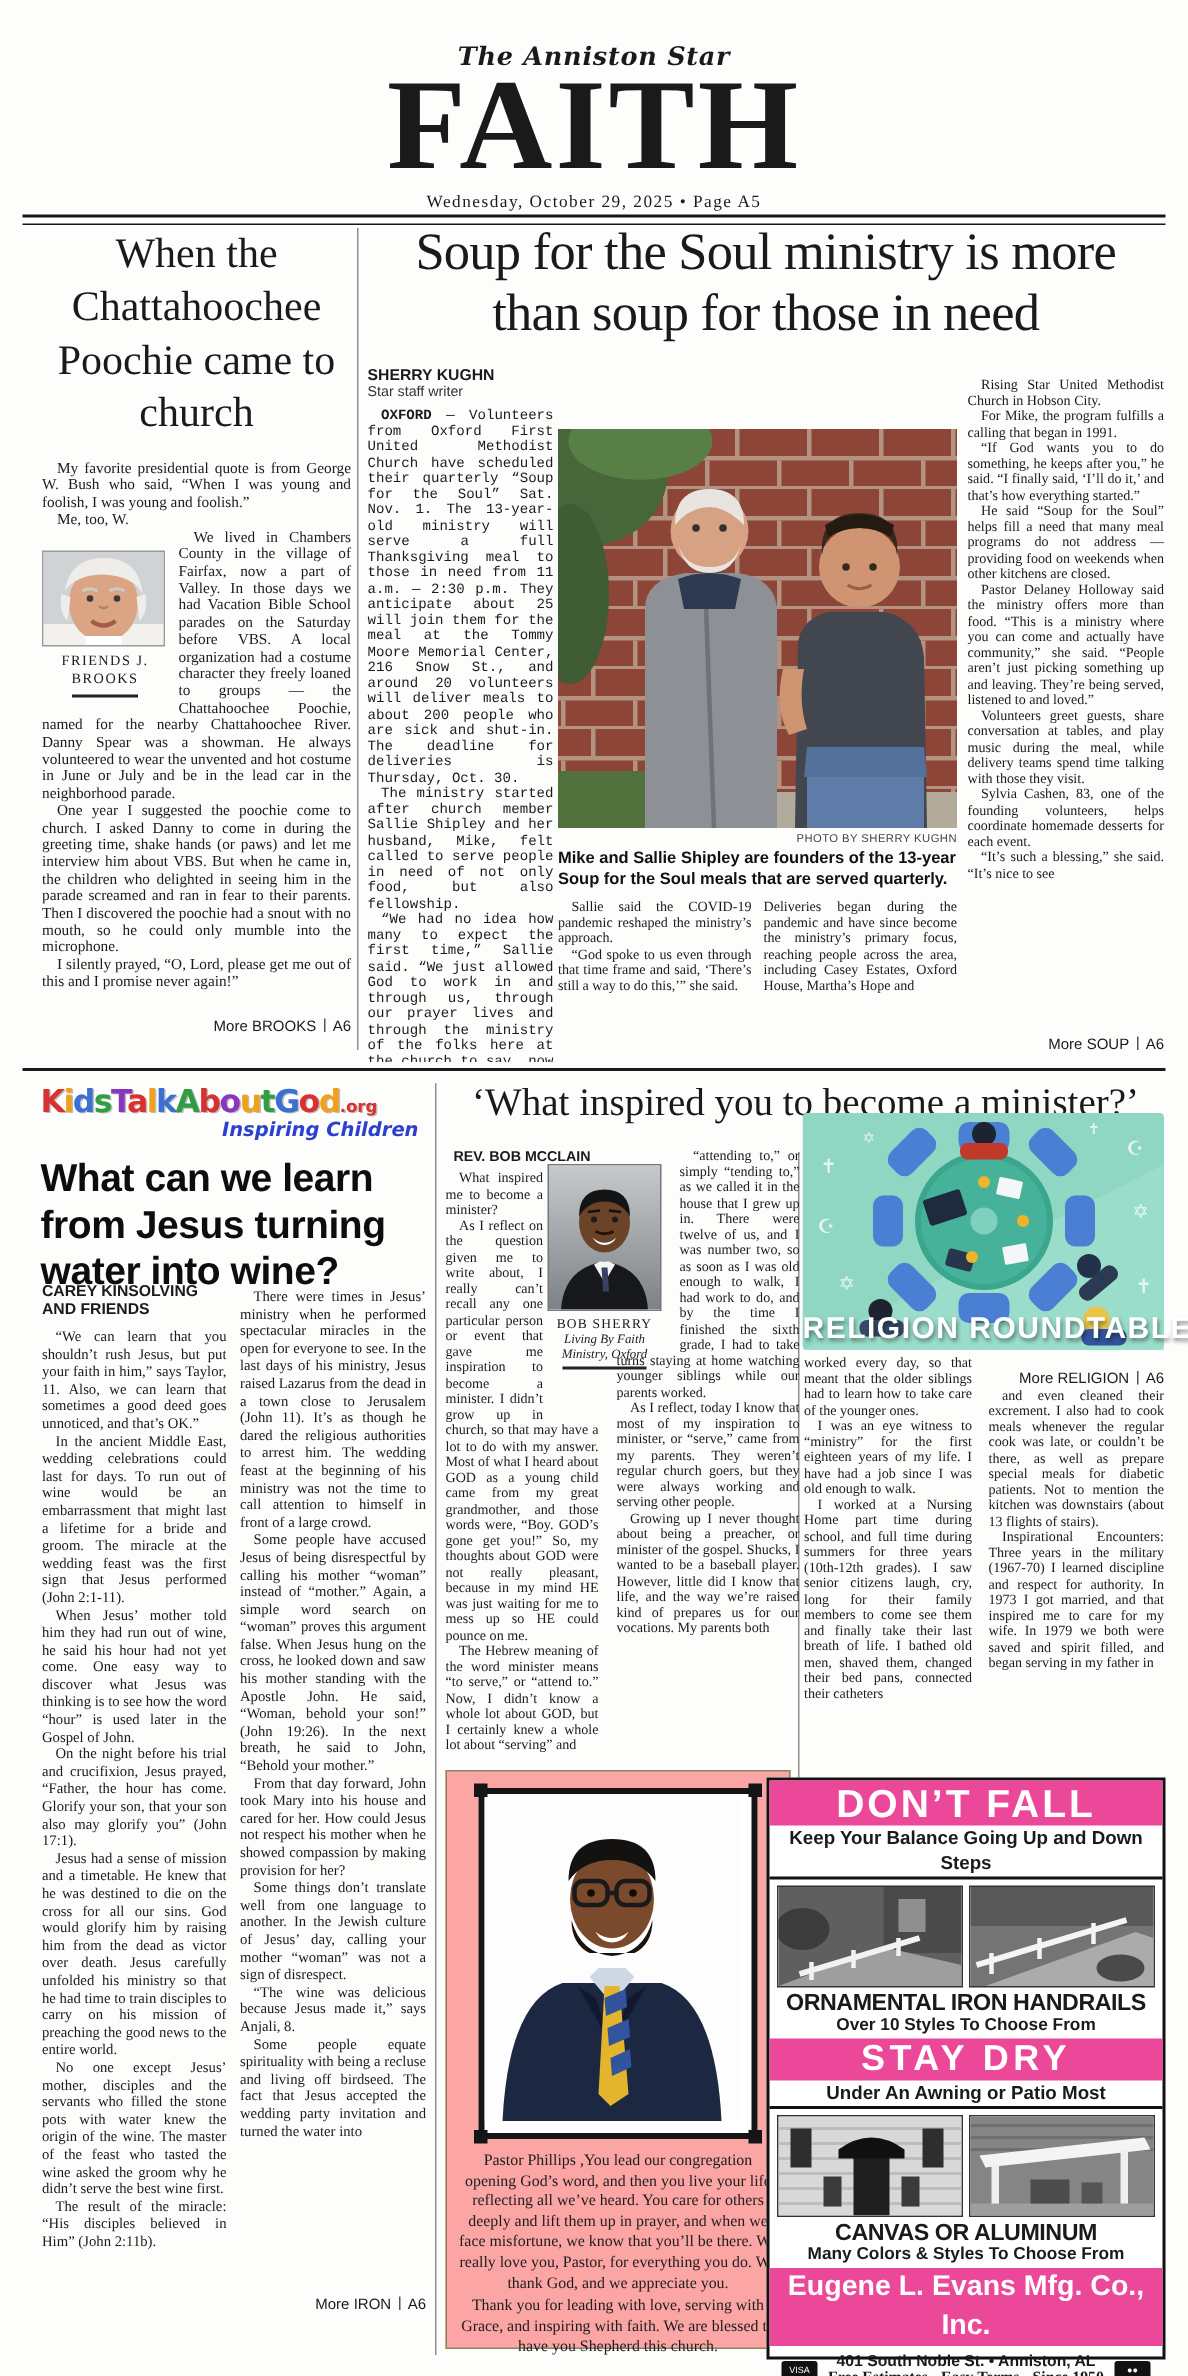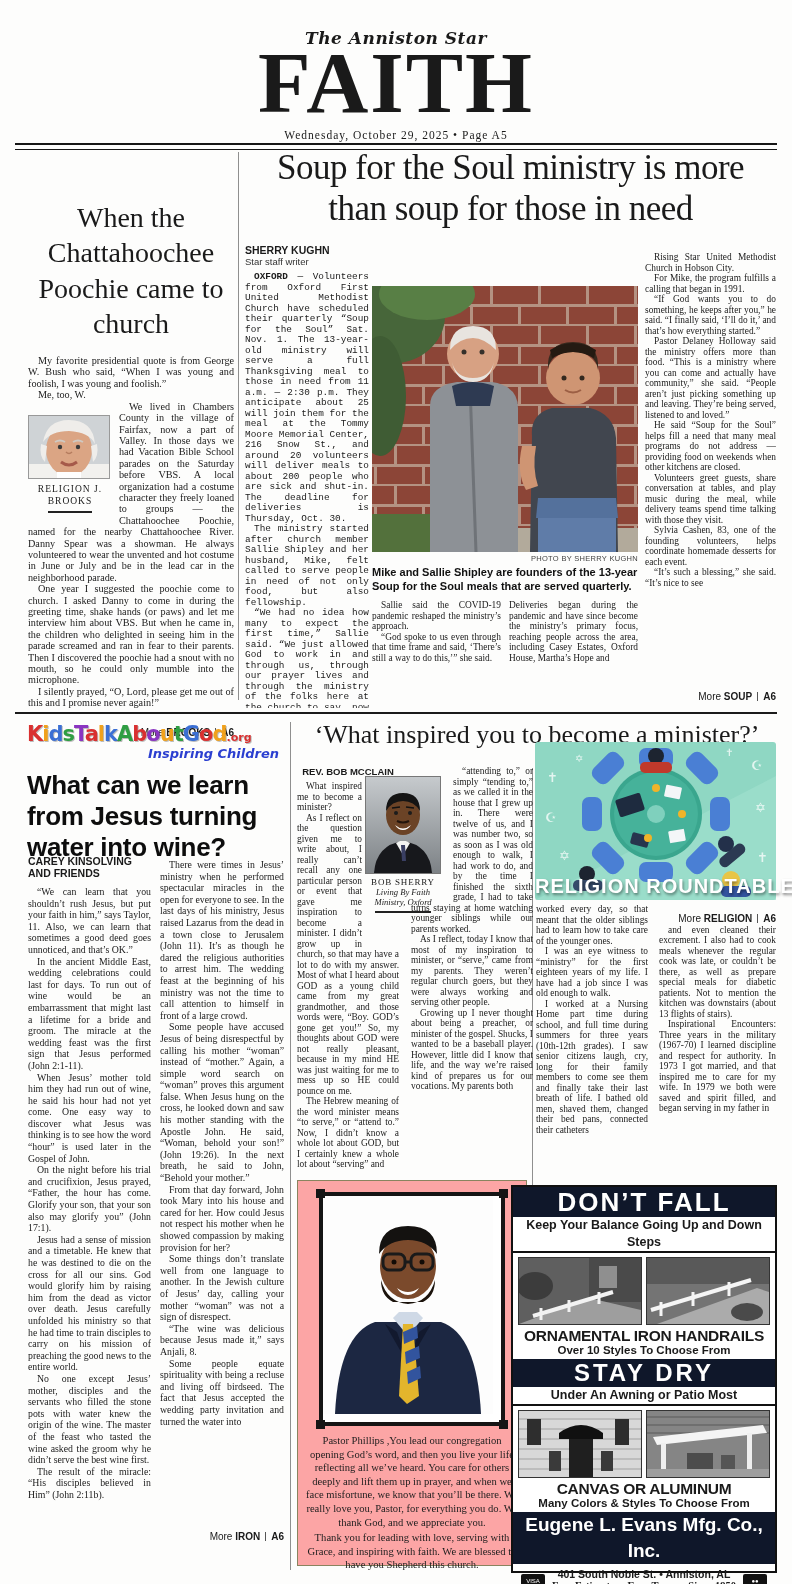--- a/index.html
+++ b/index.html
@@ -13,26 +13,26 @@
   .dateline{position:absolute;top:129px;left:0;width:100%;text-align:center;font-size:11.5px;letter-spacing:1px;}
   .mast-rule{position:absolute;top:143px;left:15px;width:762px;height:4px;
     border-top:2px solid #161616;border-bottom:1px solid #161616;}
   
   .vrule{position:absolute;width:1px;background:#8f8f8f;}
   .hrule-mid{position:absolute;top:712px;left:15px;width:762px;height:2px;background:#1b1b1b;}
   .body-s{font-size:9.4px;line-height:10.5px;text-align:justify;}
   .body-s .para{margin:0;text-indent:9px;}
   .cont .para:first-child{text-indent:0;}
   .more{font-family:"Liberation Sans",sans-serif;font-size:10px;text-align:right;}
-  .more b{font-weight:bold;}
+  .more b{font-weight:normal;}
   .more .bar{display:inline-block;width:1px;height:9px;background:#555;margin:0 5px;vertical-align:-1px;}
   .byline-b{font-family:"Liberation Sans",sans-serif;font-weight:bold;font-size:10.5px;line-height:12px;}
   .byline-t{font-family:"Liberation Sans",sans-serif;font-size:9.5px;color:#333;}
   
-  #brooks{position:absolute;left:28px;top:152px;width:206px;height:546px;margin-top:48px;}
+  #brooks{position:absolute;left:28px;top:152px;width:206px;height:546px;}
   #brooks .headline{font-size:28px;line-height:1.26;text-align:center;margin:0 0 14px 0;font-weight:normal;}
   #brooks .body-m{font-size:10.2px;line-height:11.4px;text-align:justify;}
   #brooks .body-m .para{margin:0;text-indent:10px;}
   .mugblock{float:left;width:84px;margin:14px 7px 3px 0;}
   .mugblock svg{display:block;border:1px solid #999;}
   .mugcap{font-size:9.5px;letter-spacing:1px;text-align:center;line-height:12px;margin-top:4px;}
   .capline{width:44px;height:2px;background:#222;margin:4px auto 0;}
   #brooks .more{position:absolute;right:0;bottom:8px;}
   
   #soup{position:absolute;left:245px;top:148px;width:531px;height:560px;}
@@ -90,21 +90,21 @@
   #church-ad{position:absolute;left:297px;top:1180px;width:230px;height:386px;
      background:#fca5a5;border:1px solid #8a845f;box-sizing:border-box;}
   .frame{position:relative;width:178px;height:226px;margin:11px auto 0;border:4px solid #151515;background:#fff;}
   .corner{position:absolute;width:9px;height:9px;background:#151515;}
   .c1{left:-7px;top:-7px}.c2{right:-7px;top:-7px}.c3{left:-7px;bottom:-7px}.c4{right:-7px;bottom:-7px}
   .church-text{font-size:10.6px;line-height:13.6px;text-align:center;margin:8px 7px 0;color:#1d1d1d;}
   .church-text p{margin:0 0 2px;}
   
   #evans-ad{position:absolute;left:511px;top:1185px;width:266px;height:388px;background:#fff;
      border:2px solid #111;box-sizing:border-box;font-family:"Liberation Sans",sans-serif;text-align:center;}
-  .blackbar{background:#0f172a;color:#fff;font-weight:bold;}
+  .blackbar{background:#ec4899;color:#fff;font-weight:bold;}
   .bar1{font-size:26px;letter-spacing:2px;line-height:30px;}
   .barsub{font-weight:bold;font-size:12.5px;line-height:17px;border-bottom:2px solid #111;}
   .adphotos{display:flex;gap:4px;justify-content:center;padding:4px 5px 2px;}
   .adphotos svg{border:1px solid #333;}
   .adtitle{font-weight:bold;font-size:15.5px;line-height:17px;letter-spacing:-.3px;}
   .adtitle2{font-weight:bold;font-size:11.5px;line-height:13px;margin-bottom:2px;}
   .bar2{font-size:24px;letter-spacing:3px;line-height:28px;}
   .bar3{font-size:19px;line-height:26px;letter-spacing:0;}
   .evans-foot{position:relative;}
   .addr{font-weight:bold;font-size:10.5px;margin-top:4px;}
@@ -139,21 +139,21 @@
           <path d="M12 28 Q10 40 16 46 L18 30 Z" fill="#efedea"></path>
           <path d="M68 28 Q70 40 64 46 L62 30 Z" fill="#efedea"></path>
           <circle cx="31" cy="31" r="2.2" fill="#3a3a3a"></circle>
             <circle cx="49" cy="31" r="2.2" fill="#3a3a3a"></circle>
           <path d="M26 26 q5 -3 10 0" stroke="#cfc9c2" stroke-width="2" fill="none"></path>
           <path d="M44 26 q5 -3 10 0" stroke="#cfc9c2" stroke-width="2" fill="none"></path>
           <path d="M37 36 q3 3 6 0" stroke="#b57c5e" stroke-width="1.5" fill="none"></path>
           <path d="M32 46 q8 6 16 0" stroke="#a65a4a" stroke-width="3" fill="none"></path>
           <rect x="28" y="56" width="24" height="6" fill="#ffffff"></rect>
         </svg>
-        <div class="mugcap">RELIGION J. BROOKS</div>
+        <div class="mugcap">FRIENDS J. BROOKS</div>
         <div class="capline"></div>
       </div>
     <p class="para">We lived in Chambers County in the village of Fairfax, now a part of Valley. In those days we had Vacation Bible School parades on the Saturday before VBS. A local organization had a costume character they freely loaned to groups — the Chattahoochee Poochie, named for the nearby Chattahoochee River. Danny Spear was a showman. He always volunteered to wear the unvented and hot costume in June or July and be in the lead car in the neighborhood parade.</p>
         <p class="para">One year I suggested the poochie come to church. I asked Danny to come in during the greeting time, shake hands (or paws) and let me interview him about VBS. But when he came in, the children who delighted in seeing him in the parade screamed and ran in fear to their parents. Then I discovered the poochie had a snout with no mouth, so he could only mumble into the microphone.</p>
         <p class="para">I silently prayed, “O, Lord, please get me out of this and I promise never again!”</p>
       </div>
     <div class="more">
       <span>More</span>
       <b>BROOKS</b><span class="bar"></span><b>A6</b>
     </div>
@@ -223,22 +223,22 @@
         <p class="para">Deliveries began during the pandemic and have since become the ministry’s primary focus, reaching people across the area, including Casey Estates, Oxford House, Martha’s Hope and</p>
       </div>
     <div id="soup-col3" class="scol body-s cont">
       <div class="more">
         <span>More</span>
         <b>SOUP</b><span class="bar"></span><b>A6</b>
       </div>
     <p class="para">Rising Star United Methodist Church in Hobson City.</p>
         <p class="para">For Mike, the program fulfills a calling that began in 1991.</p>
         <p class="para">“If God wants you to do something, he keeps after you,” he said. “I finally said, ‘I’ll do it,’ and that’s how everything started.”</p>
+        <p class="para">He said “Soup for the Soul” helps fill a need that many meal programs do not address — providing food on weekends when other kitchens are closed.</p>
         <p class="para">Pastor Delaney Holloway said the ministry offers more than food. “This is a ministry where you can come and actually have community,” she said. “People aren’t just picking something up and leaving. They’re being served, listened to and loved.”</p>
-        <p class="para">He said “Soup for the Soul” helps fill a need that many meal programs do not address — providing food on weekends when other kitchens are closed.</p>
         <p class="para">Volunteers greet guests, share conversation at tables, and play music during the meal, while delivery teams spend time talking with those they visit.</p>
         <p class="para">Sylvia Cashen, 83, one of the founding volunteers, helps coordinate homemade desserts for each event.</p>
         <p class="para">“It’s such a blessing,” she said. “It’s nice to see</p>
       </div>
   </section>
 
   <div class="hrule-mid"></div>
 
   <section id="kids">
     <div class="klogo"><span style="color: rgb(217, 48, 48);">K</span><span style="color: rgb(240, 161, 28);">i</span><span style="color: rgb(59, 111, 212);">d</span><span style="color: rgb(47, 158, 67);">s</span><span style="color: rgb(138, 53, 192);">T</span><span style="color: rgb(217, 48, 48);">a</span><span style="color: rgb(240, 161, 28);">l</span><span style="color: rgb(59, 111, 212);">k</span><span style="color: rgb(47, 158, 67);">A</span><span style="color: rgb(217, 48, 48);">b</span><span style="color: rgb(138, 53, 192);">o</span><span style="color: rgb(240, 161, 28);">u</span><span style="color: rgb(47, 158, 67);">t</span><span style="color: rgb(59, 111, 212);">G</span><span style="color: rgb(217, 48, 48);">o</span><span style="color: rgb(240, 161, 28);">d</span><span style="color: rgb(217, 48, 48);">.org</span></div>

